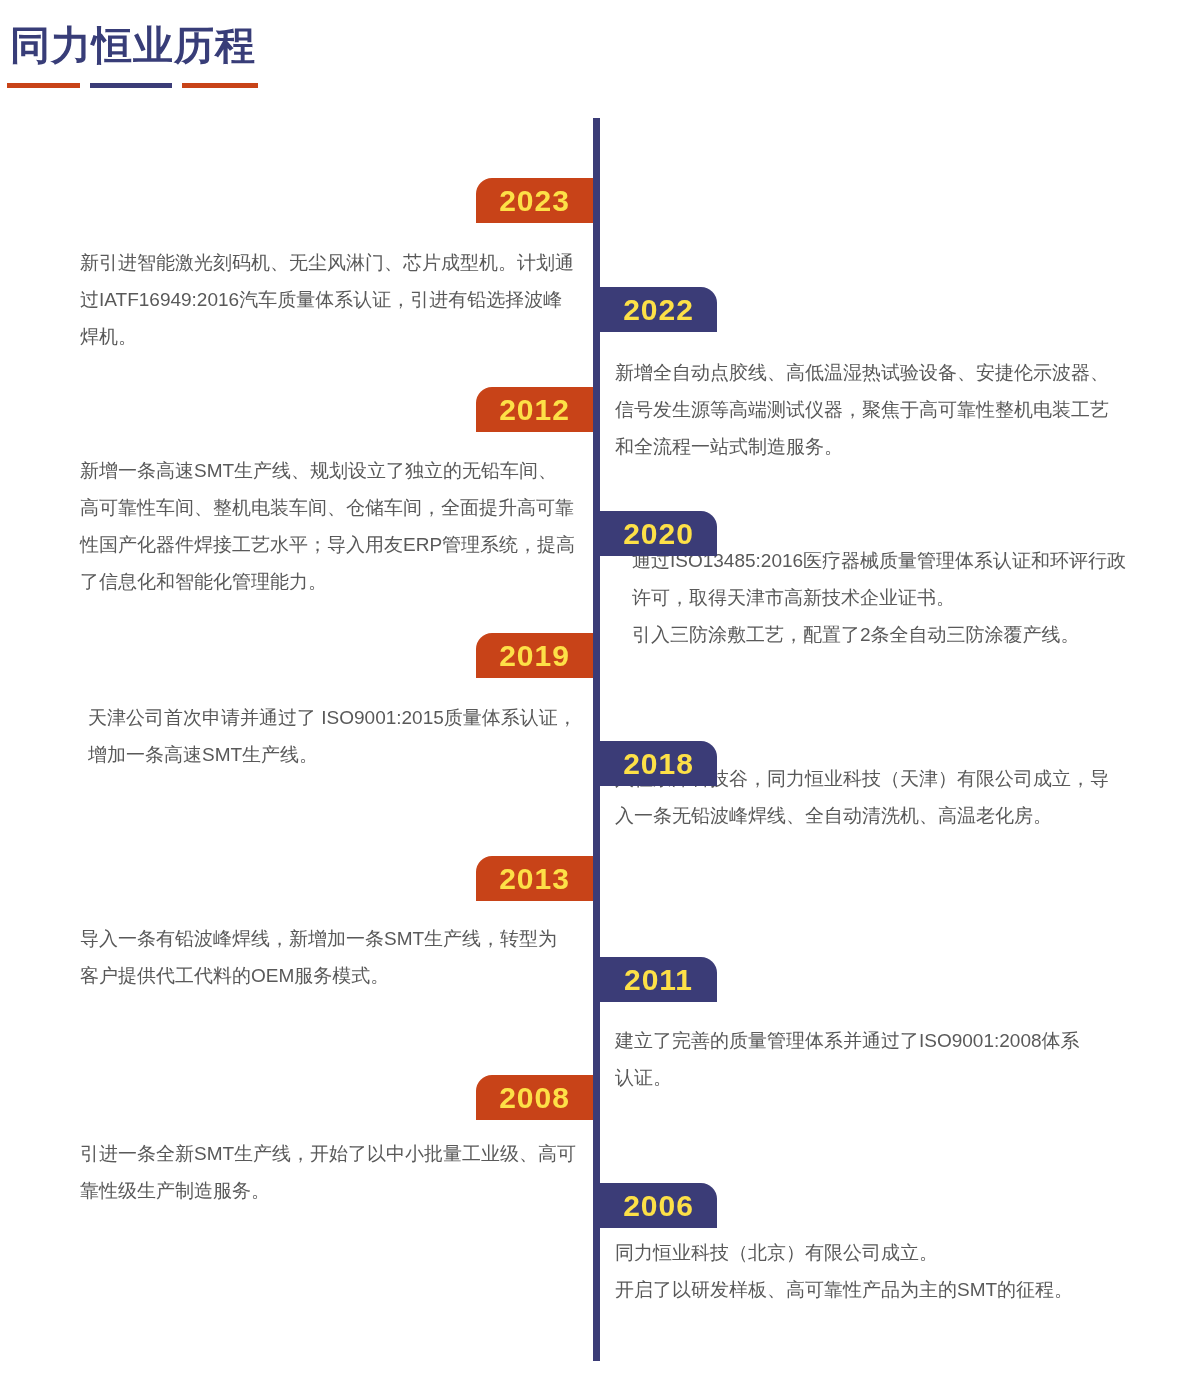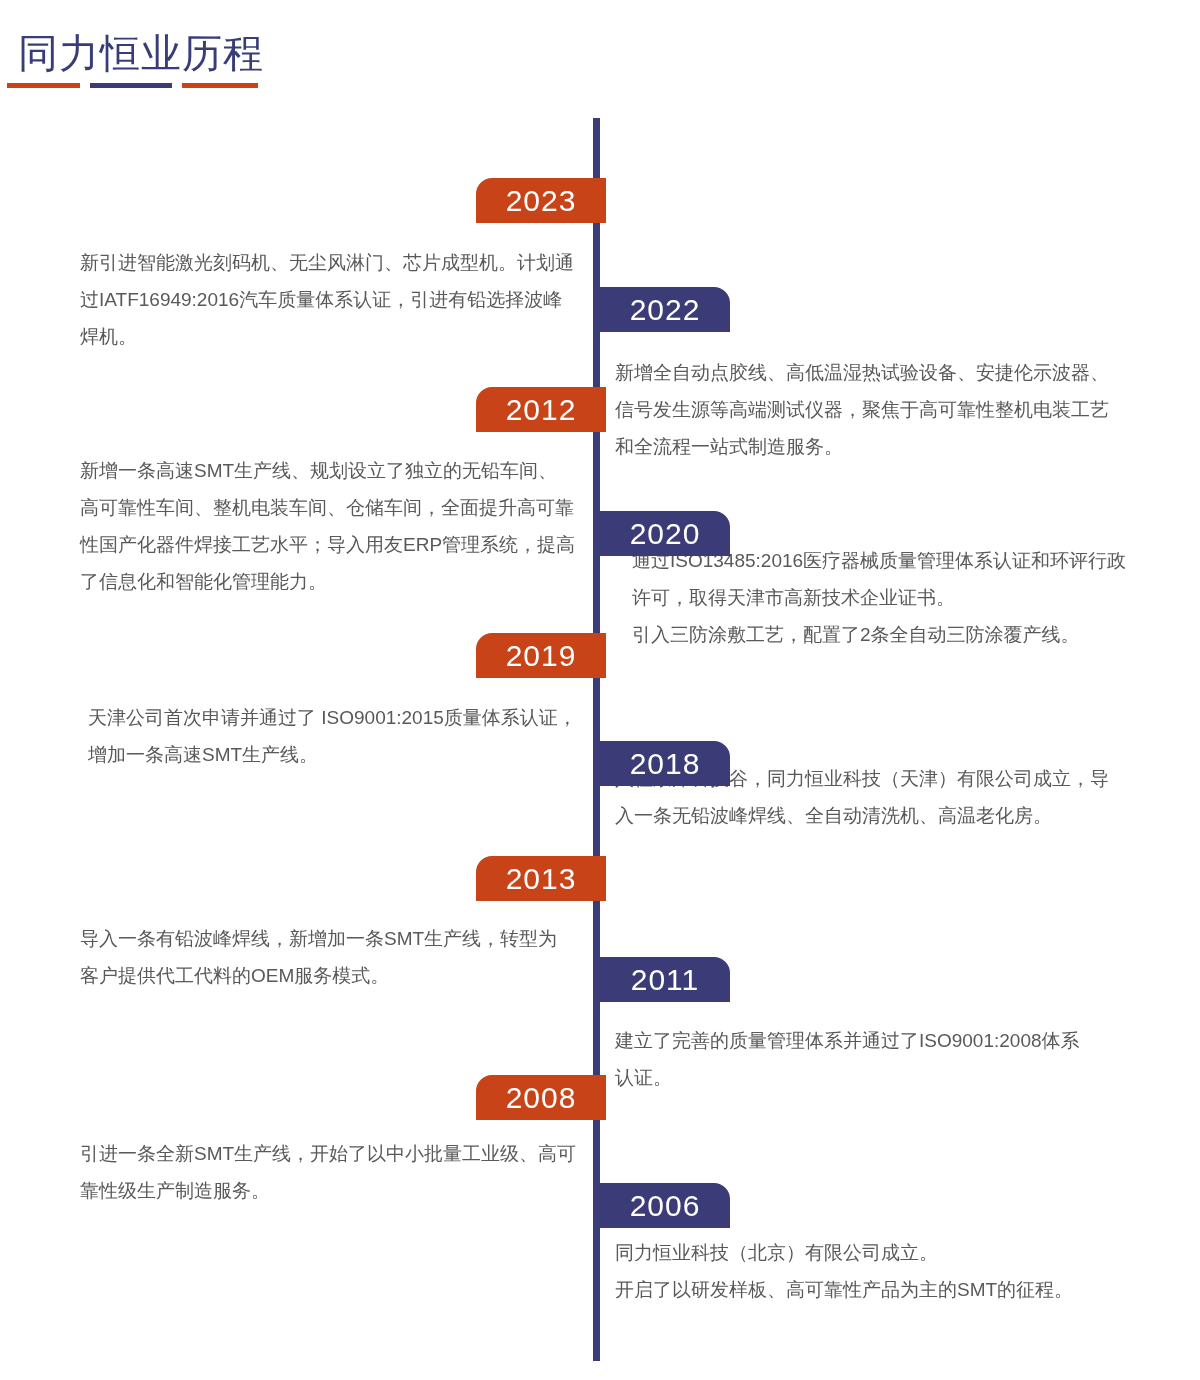--- a/index.html
+++ b/index.html
@@ -5,41 +5,41 @@
   html,body { margin:0; padding:0; background:#ffffff; }
   .page {
     position:relative;
     width:1200px; height:1380px;
     background:#ffffff;
     font-family:"Liberation Sans", sans-serif;
     overflow:hidden;
   }
   
   .page-title {
-    position:absolute; left:10px; top:18px; margin:8px;
-    font-size:40px; font-weight:normal; letter-spacing:1px;
+    position:absolute; left:10px; top:18px; margin:0;
+    font-size:40px; font-weight:bold; letter-spacing:1px;
     color:#383d78;
   }
   .title-dashes { position:absolute; left:7px; top:83px; }
   .dash { position:absolute; top:0; height:5px; }
   .dash.d1 { left:0;   width:73px; background:#c84318; }
   .dash.d2 { left:83px; width:82px; background:#3b3c77; }
   .dash.d3 { left:175px; width:76px; background:#c84318; }
 
   
   .axis {
     position:absolute; left:593px; top:118px;
     width:7px; height:1243px; background:#3b3c77;
   }
 
   
   .badge {
-    position:absolute; width:130px; height:45px;
+    position:absolute; width:117px; height:45px;
     display:flex; align-items:center; justify-content:center;
-    color:#ffffff; font-weight:normal; font-size:30px; letter-spacing:1px;
+    color:#fde047; font-weight:bold; font-size:30px; letter-spacing:1px;
     z-index:2;
   }
   .badge.left  { left:476px; background:#c84318; border-radius:16px 0 0 0; }
   .badge.right { left:600px; background:#3b3c77; border-radius:0 16px 0 0; }
 
   
   .desc {
     position:absolute; margin:0;
     font-size:19px; line-height:37px; color:#595959;
     white-space:pre-line;

